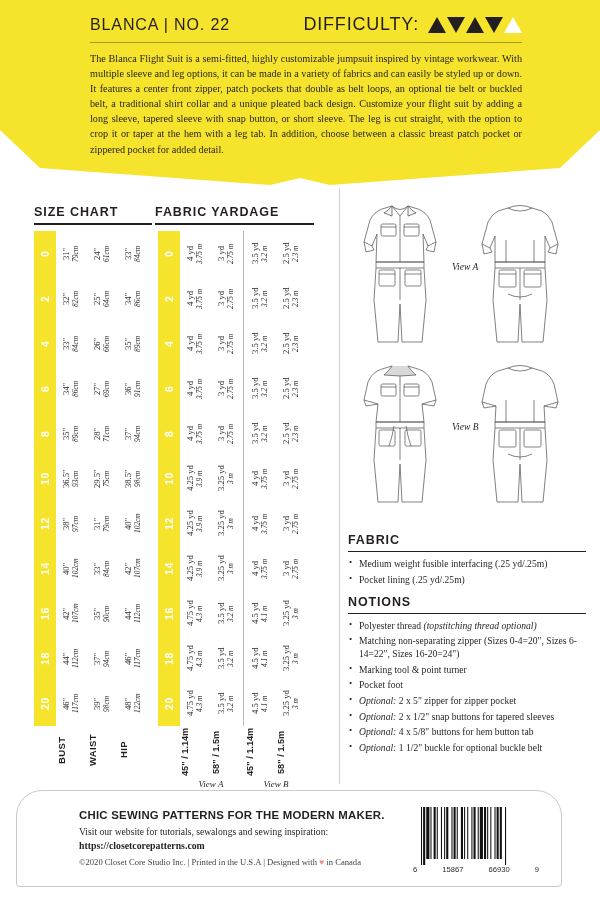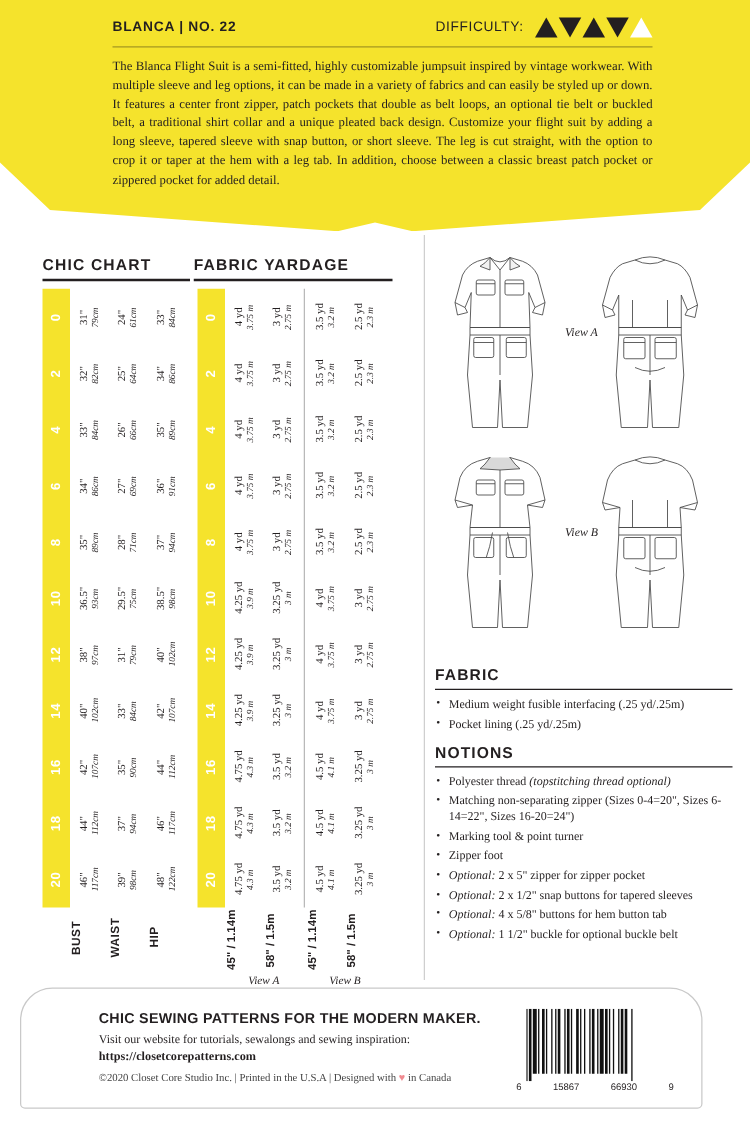--- a/index.html
+++ b/index.html
@@ -17,26 +17,26 @@
     background:#F5E32C;
     clip-path:polygon(0 0,600px 0,600px 130px,560px 168px,330px 185px,300px 178px,270px 185px,40px 168px,0 130px);
   }
   .banner-inner{position:absolute;left:0;top:0;width:600px;}
   .banner-head{
     display:flex;align-items:center;justify-content:space-between;
     padding:14px 78px 0 90px;
   }
   .pattern-title{
     font-family:"Liberation Sans",sans-serif;
-    font-size:11px;font-weight:700;letter-spacing:.055em;color:#231f20;
+    font-size:16px;font-weight:400;letter-spacing:.055em;color:#231f20;
   }
   .difficulty-wrap{display:flex;align-items:center;gap:9px;}
   .difficulty-label{
     font-family:"Liberation Sans",sans-serif;
-    font-size:11px;font-weight:400;letter-spacing:.045em;color:#231f20;
+    font-size:18px;font-weight:400;letter-spacing:.045em;color:#231f20;
   }
   .tri-group{display:flex;align-items:center;gap:1px;}
   .tri{width:0;height:0;border-left:9px solid transparent;border-right:9px solid transparent;}
   .tri.up.on{border-bottom:16px solid #231f20;}
   .tri.dn.on{border-top:16px solid #231f20;}
   .tri.up.off{border-bottom:16px solid #ffffff;}
   .banner-rule{
     margin:7px 78px 0 90px;height:1px;background:#8a7f1e;opacity:.75;
   }
   .blurb{
@@ -174,21 +174,21 @@
       </div>
     </div>
     <div class="banner-rule"></div>
     <div class="blurb">The Blanca Flight Suit is a semi-fitted, highly customizable jumpsuit inspired by vintage workwear. With multiple sleeve and leg options, it can be made in a variety of fabrics and can easily be styled up or down. It features a center front zipper, patch pockets that double as belt loops, an optional tie belt or buckled belt, a traditional shirt collar and a unique pleated back design. Customize your flight suit by adding a long sleeve, tapered sleeve with snap button, or short sleeve. The leg is cut straight, with the option to crop it or taper at the hem with a leg tab. In addition, choose between a classic breast patch pocket or zippered pocket for added detail.</div>
   </div>
 
   <div class="vline"></div>
 
   <div class="tables">
     <div class="tbl-heads">
-      <div class="tbl-head h1">CHIC CHART</div>
+      <div class="tbl-head h1">SIZE CHART</div>
       <div class="tbl-head h2">FABRIC YARDAGE</div>
     </div>
     <div class="heads-rule-row">
       <div class="r1"></div>
         <div class="gap"></div>
         <div class="r2"></div>
     </div>
 
     <div class="grid-wrap">
 
@@ -665,21 +665,21 @@
         </ul>
     </div>
 
     <div class="sec">
       <div class="sec-title">NOTIONS</div>
       <div class="sec-rule"></div>
       <ul class="bullets" id="notions-list">
           <li>Polyester thread <span class="opt">(topstitching thread optional)</span></li>
           <li>Matching non-separating zipper (Sizes 0-4=20", Sizes 6-14=22", Sizes 16-20=24")</li>
           <li>Marking tool &amp; point turner</li>
-          <li>Zipper foot</li>
+          <li>Pocket foot</li>
           <li><span class="opt">Optional: </span>2 x 5" zipper for zipper pocket</li>
           <li><span class="opt">Optional: </span>2 x 1/2" snap buttons for tapered sleeves</li>
           <li><span class="opt">Optional: </span>4 x 5/8" buttons for hem button tab</li>
           <li><span class="opt">Optional: </span>1 1/2" buckle for optional buckle belt</li>
         </ul>
     </div>
   </div>
 
   <div class="footer">
     <div class="footer-in">

